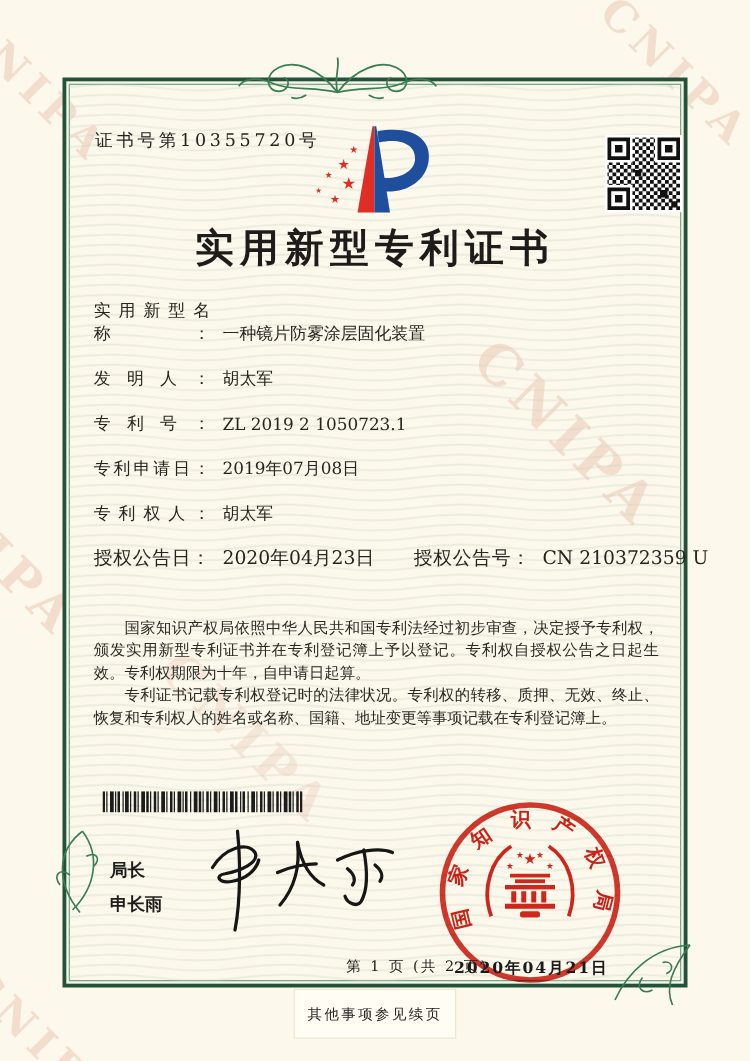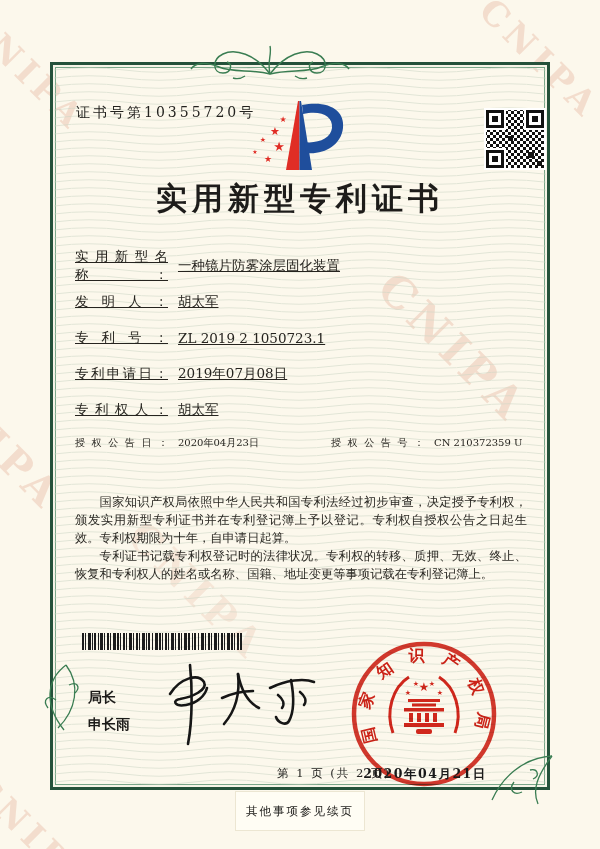--- a/index.html
+++ b/index.html
@@ -16,25 +16,25 @@
          border:3px solid #24513a;box-shadow:inset 0 0 0 2px #f6f4e7, inset 0 0 0 3px #79a689;}
   .waves{position:absolute;left:54px;top:66px;width:492px;height:720px;opacity:.55;pointer-events:none;}
 
   .certno{position:absolute;left:76px;top:104px;font-size:14px;letter-spacing:3px;color:#23221f;}
   .logo{position:absolute;left:238px;top:98px;}
   .qr{position:absolute;left:484px;top:108px;}
   .title{position:absolute;left:0;right:0;top:178px;text-align:center;font-size:31px;
          font-weight:600;letter-spacing:5px;color:#1d1c1a;}
 
   .fields{position:absolute;left:75px;top:256px;width:460px;color:#26241f;}
-  .frow{height:20px;margin-bottom:16px;font-size:13.5px;display:flex;align-items:center;text-decoration:underline;}
+  .frow{height:20px;margin-bottom:16px;font-size:13.5px;display:flex;align-items:flex-end;}
   .flabel{display:inline-block;width:93px;text-align:justify;text-align-last:justify;flex:none;}
   .fvalue{margin-left:10px;white-space:nowrap;}
   .fvalue.addr{font-size:11.4px;letter-spacing:-0.2px;}
-  .grant-row{display:flex;font-size:10px;height:20px;margin-bottom:6px;}
+  .grant-row{display:flex;font-size:15px;height:20px;margin-bottom:6px;align-items:flex-end;}
   .gcell{display:flex;align-items:baseline;}
   .gcell.first{width:256px;flex:none;}
 
   .paras{position:absolute;left:75px;top:494px;width:452px;font-size:12.3px;line-height:1.46;
          color:#2a2823;text-align:justify;}
   .paras p{margin:0;text-indent:2em;}
 
   .barcode{position:absolute;left:82px;top:633px;}
 
   .signer{position:absolute;left:88px;top:684px;font-family:"DejaVu Sans","Liberation Sans",sans-serif;

